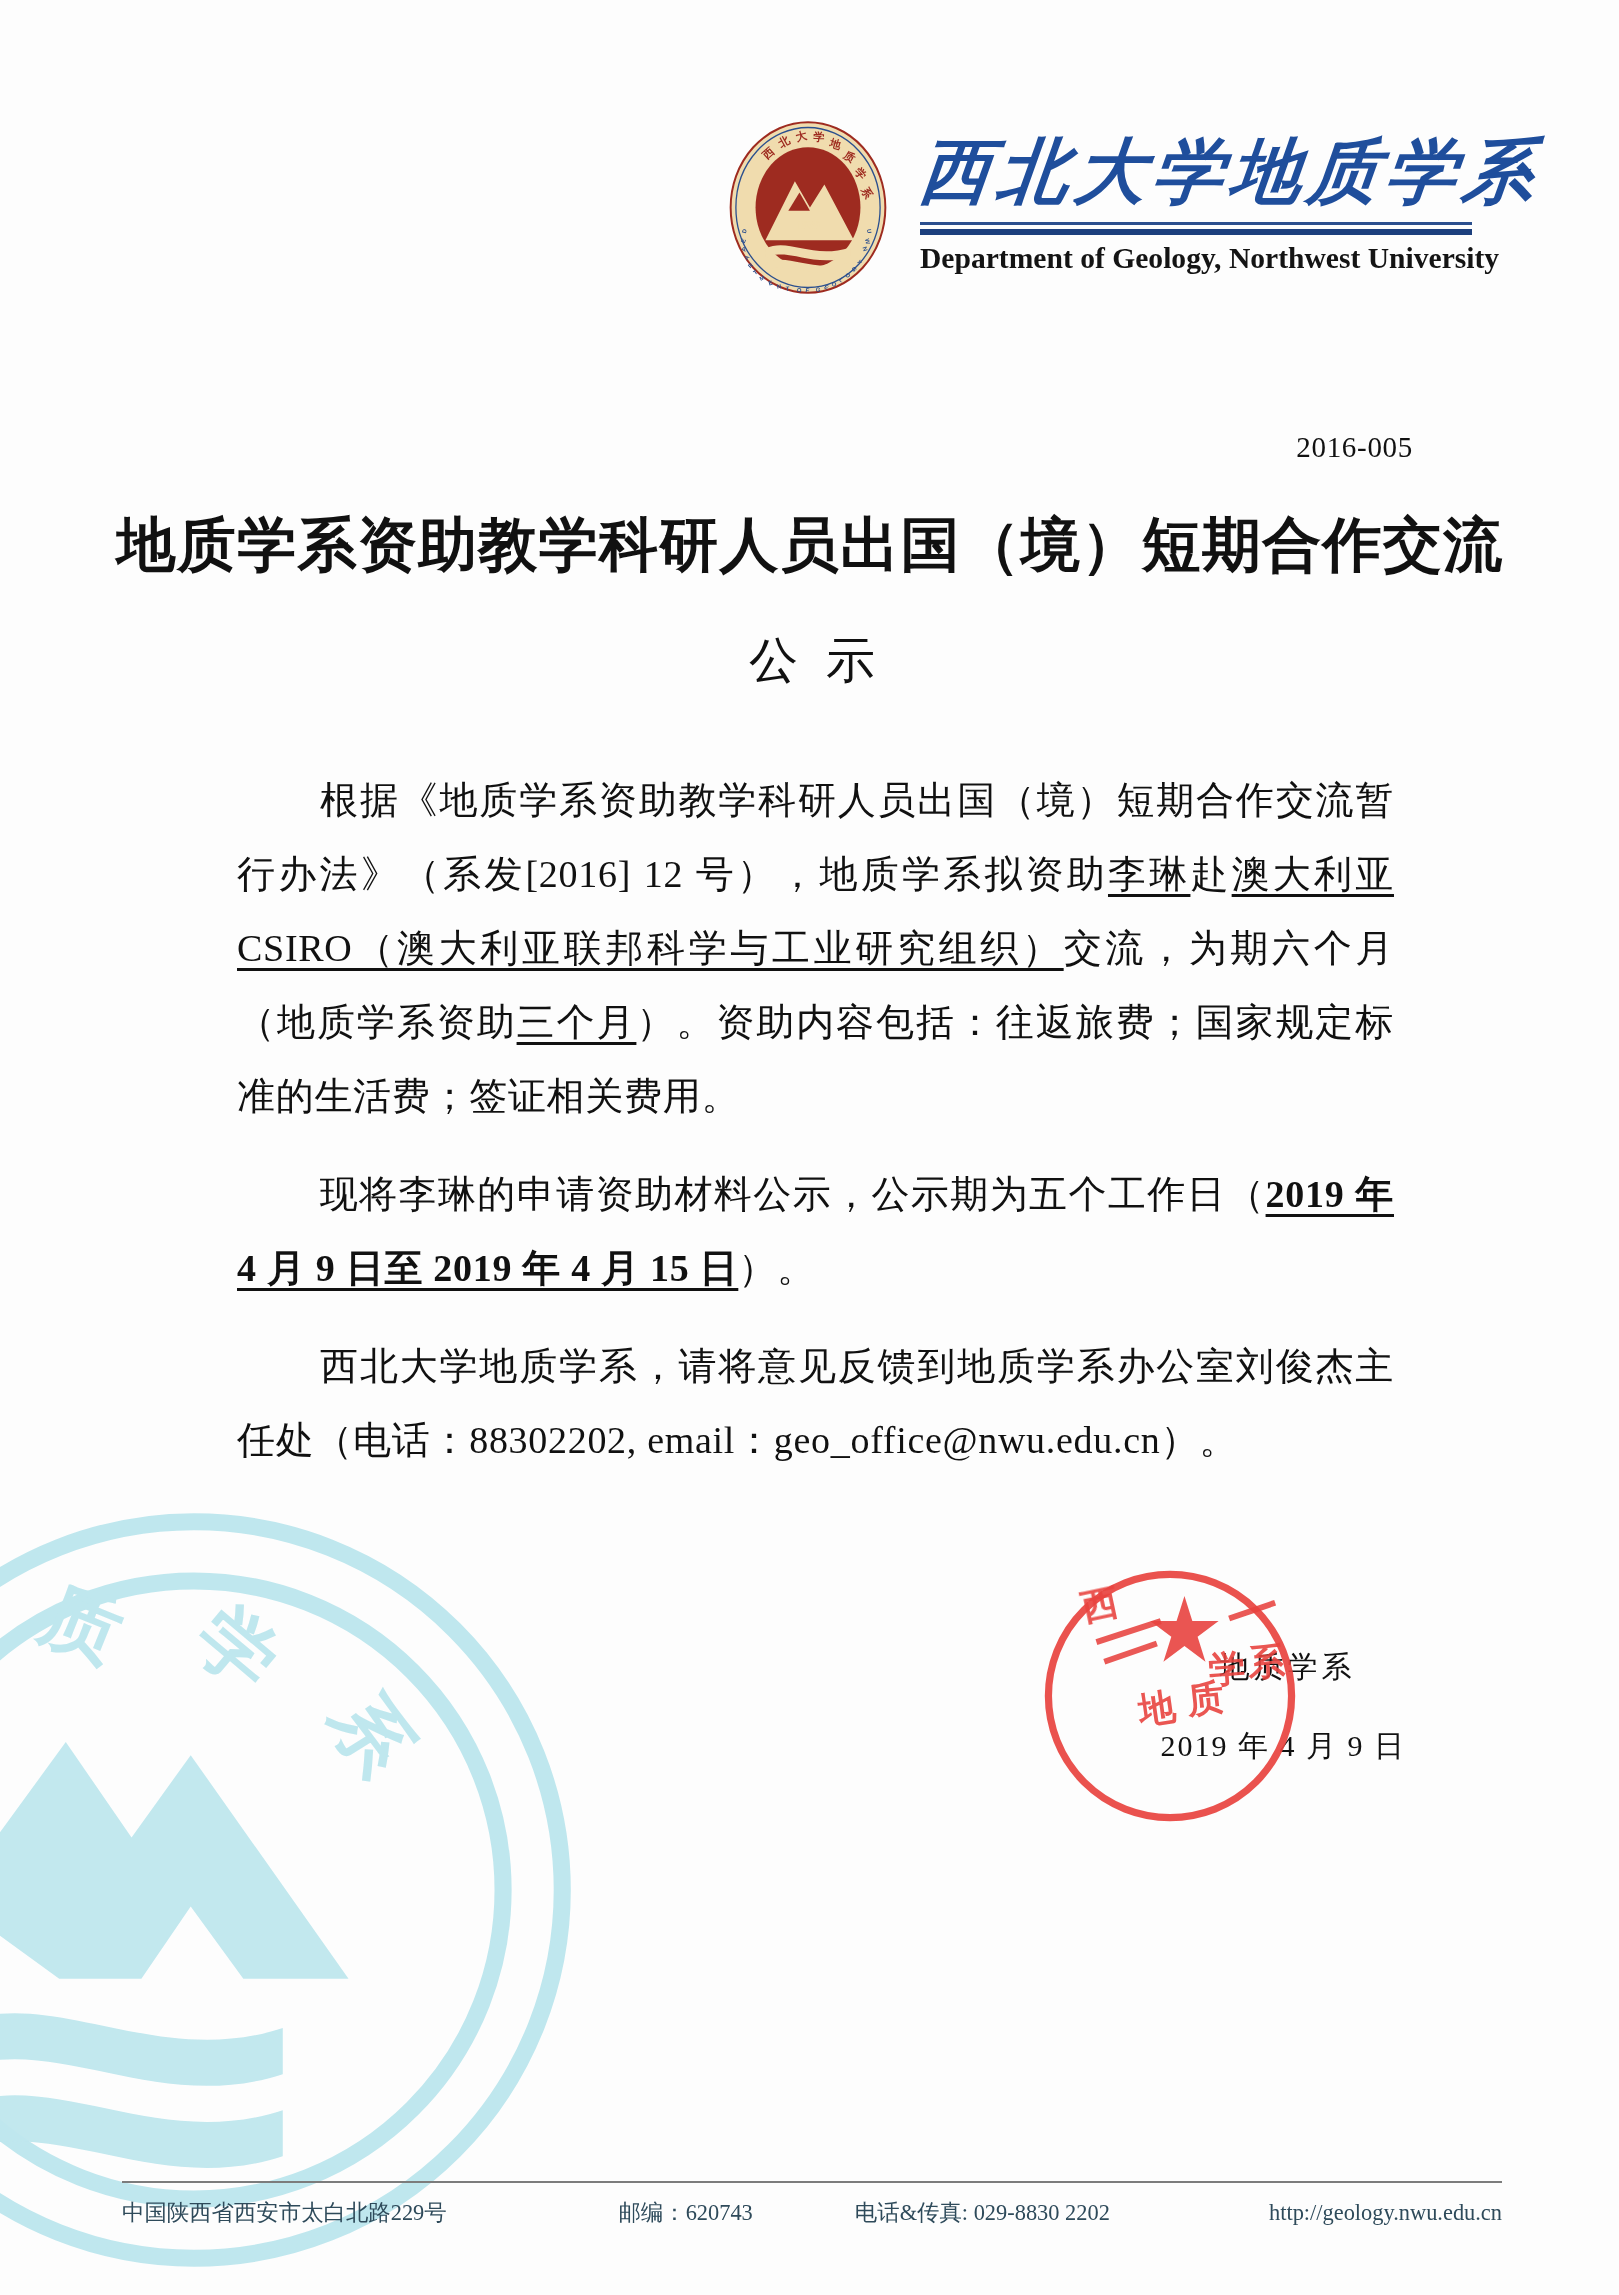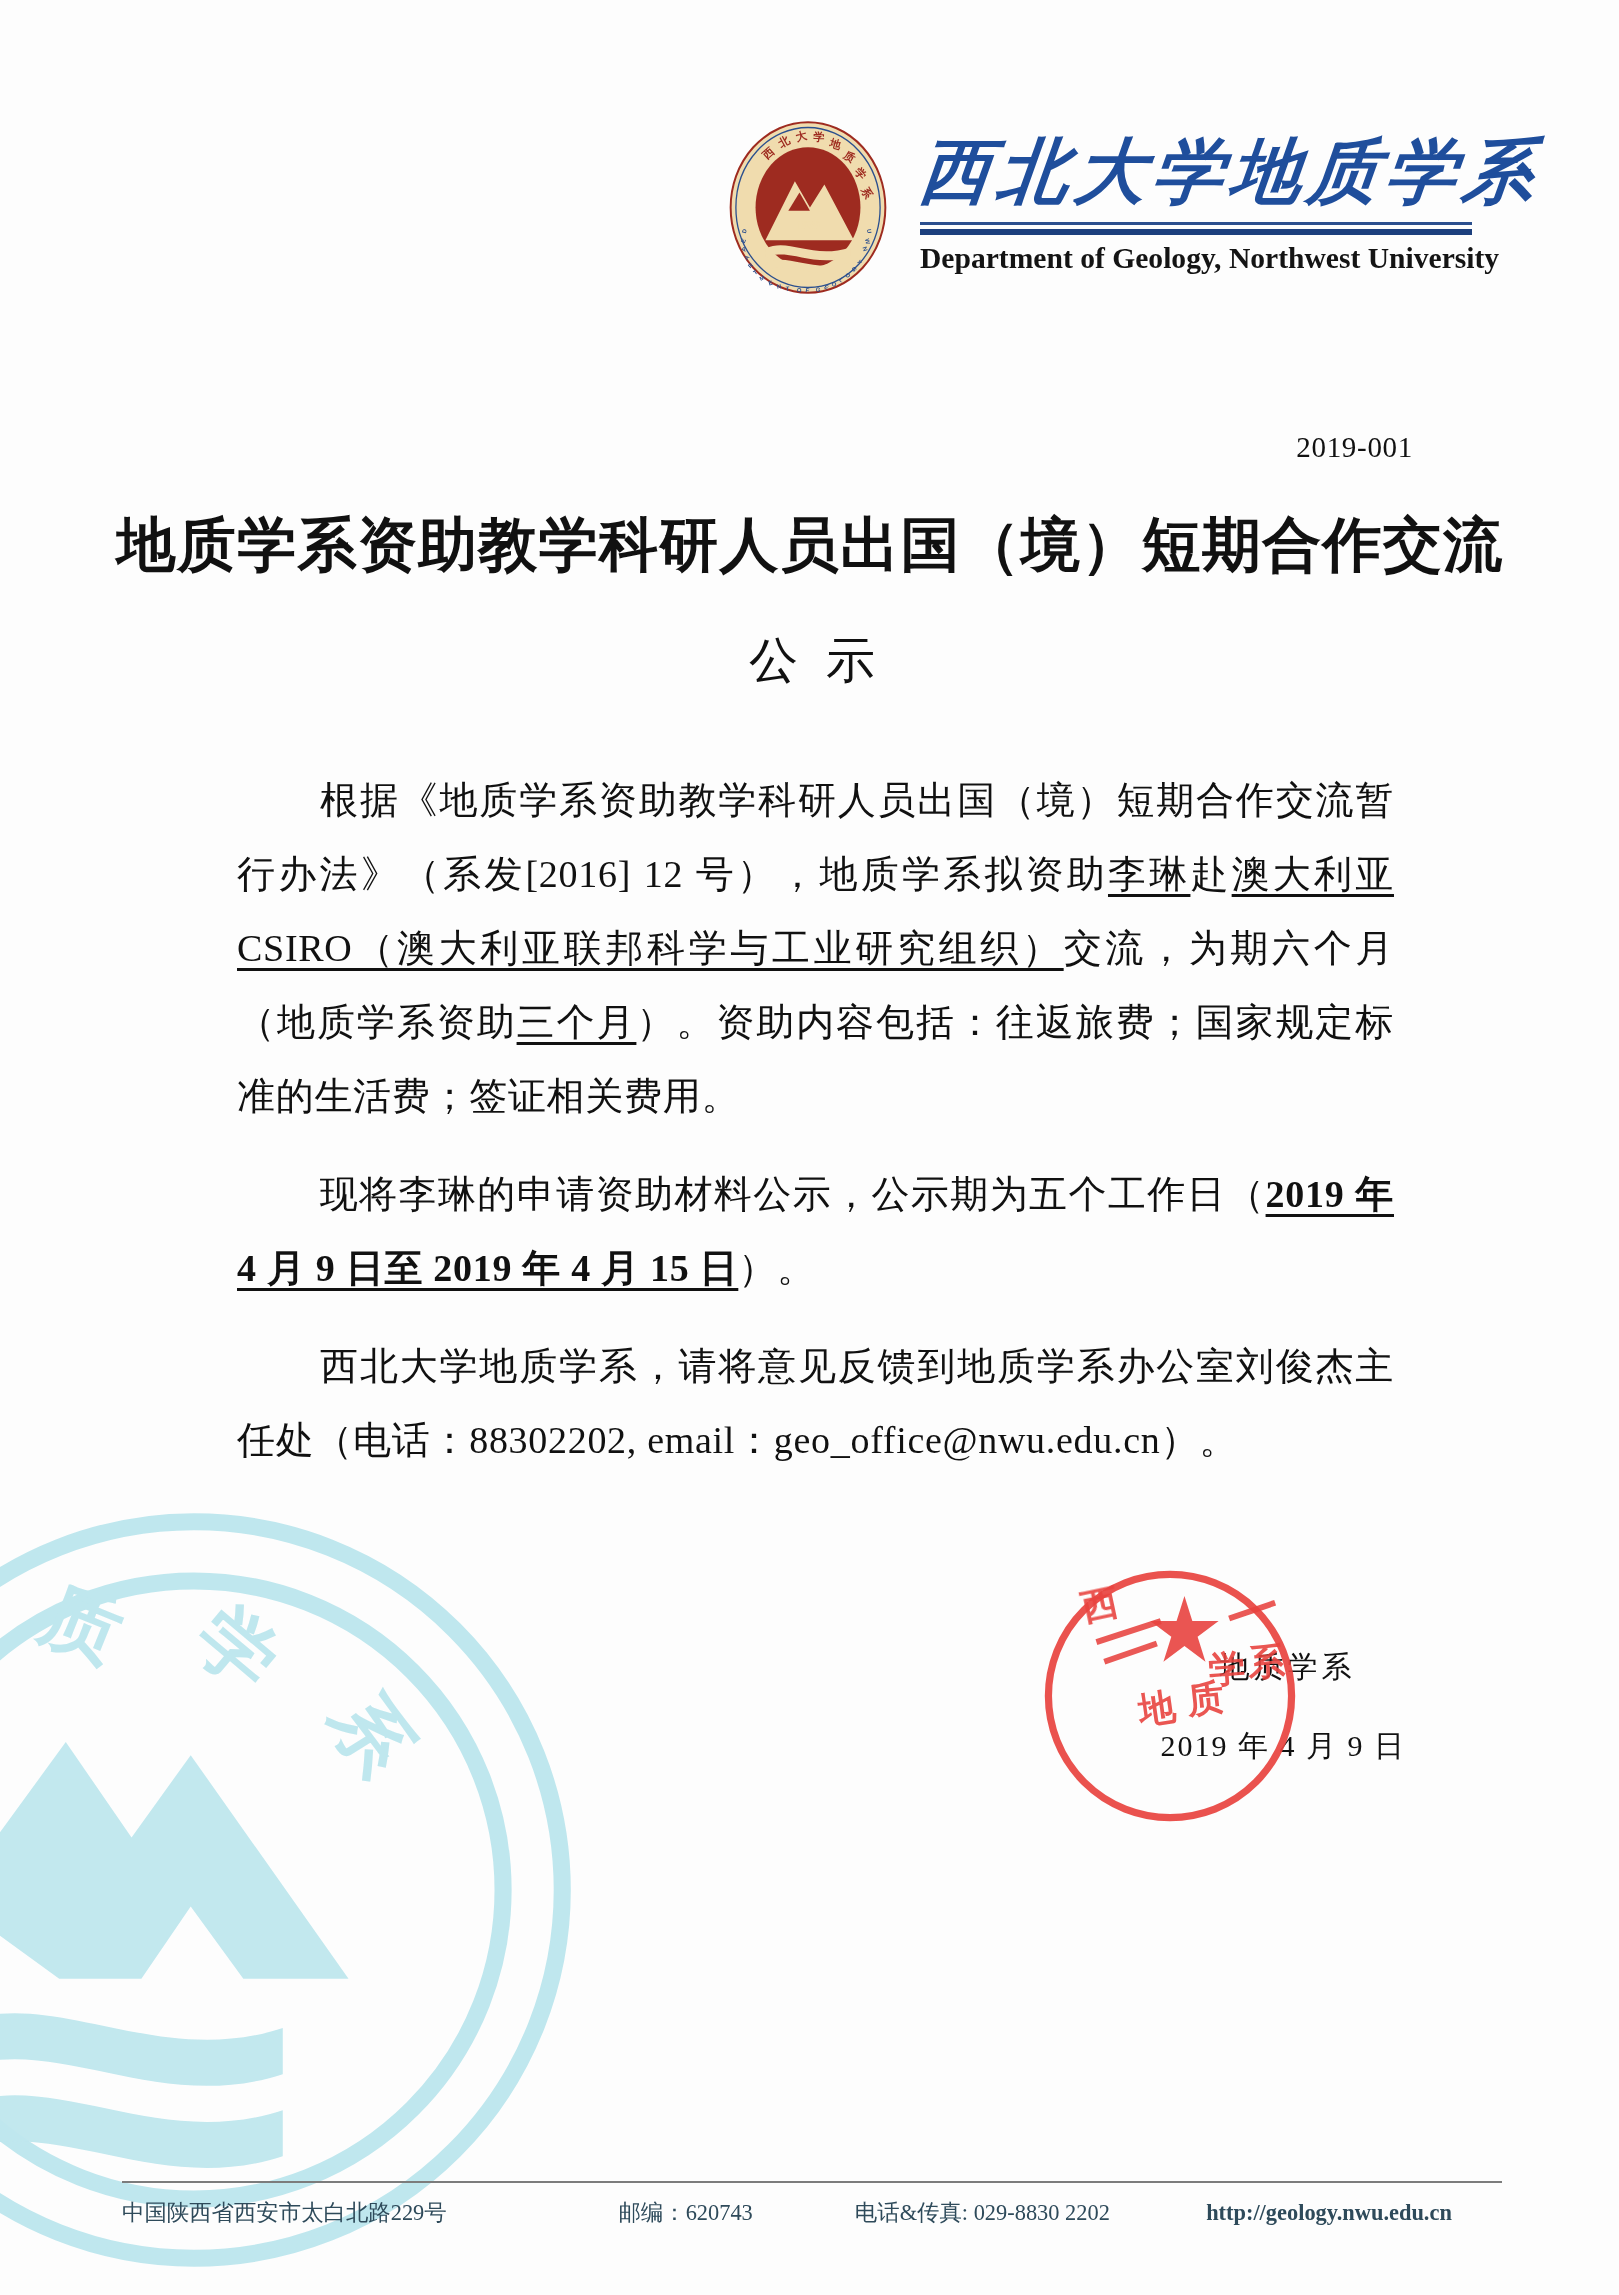--- a/index.html
+++ b/index.html
@@ -194,21 +194,21 @@
     font-size: 22px;
     line-height: 34px;
     letter-spacing: 0px;
     gap: 37px;
   }
   .footer-row.cn { font-size: 22.4px; }
   .footer-row.en { font-size: 20.4px; }
   .f-c1 { width: 500px; }
   .f-c2 { width: 217px; }
   .f-c3 { width: 342px; }
-  .f-c4 { width: 322px; text-align: left; font-weight: bold; }
+  .f-c4 { width: 322px; text-align: right; }
   .footer-row.en .f-c1 { width: 500px; }
   .footer-row.en .f-c3 { width: 342px; }
 </style>
 </head>
 <body>
 
 <div class="page">
 
   <div class="watermark">
     <svg viewBox="0 0 1250 1250" width="822" height="822" aria-hidden="true">
@@ -283,21 +283,21 @@
     <div class="lh-cn">西北大学地质学系</div>
 
     <div class="lh-rule-wrap">
       <div class="lh-rule-thin"></div>
       <div class="lh-rule-thick"></div>
     </div>
 
     <div class="lh-en">Department of Geology, Northwest University</div>
   </div>
 
-  <div class="doc-number">2019-001</div>
+  <div class="doc-number">2016-005</div>
 
   <div class="title-main">地质学系资助教学科研人员出国（境）短期合作交流</div>
   <div class="title-sub">公示</div>
 
   <div class="body-block">
 
     <p class="para">
       <span class="indent"></span><span>根据《地质学系资助教学科研人员出国（境）短期合作交流暂行办法》（系发[2016] 12 号），地质学系拟资助</span><span class="u">李琳</span><span>赴</span><span class="u">澳大利亚 CSIRO（澳大利亚联邦科学与工业研究组织）</span><span>交流，为期六个月（地质学系资助</span><span class="u">三个月</span><span>）。资助内容包括：往返旅费；国家规定标准的生活费；签证相关费用。</span>
     </p>
 

